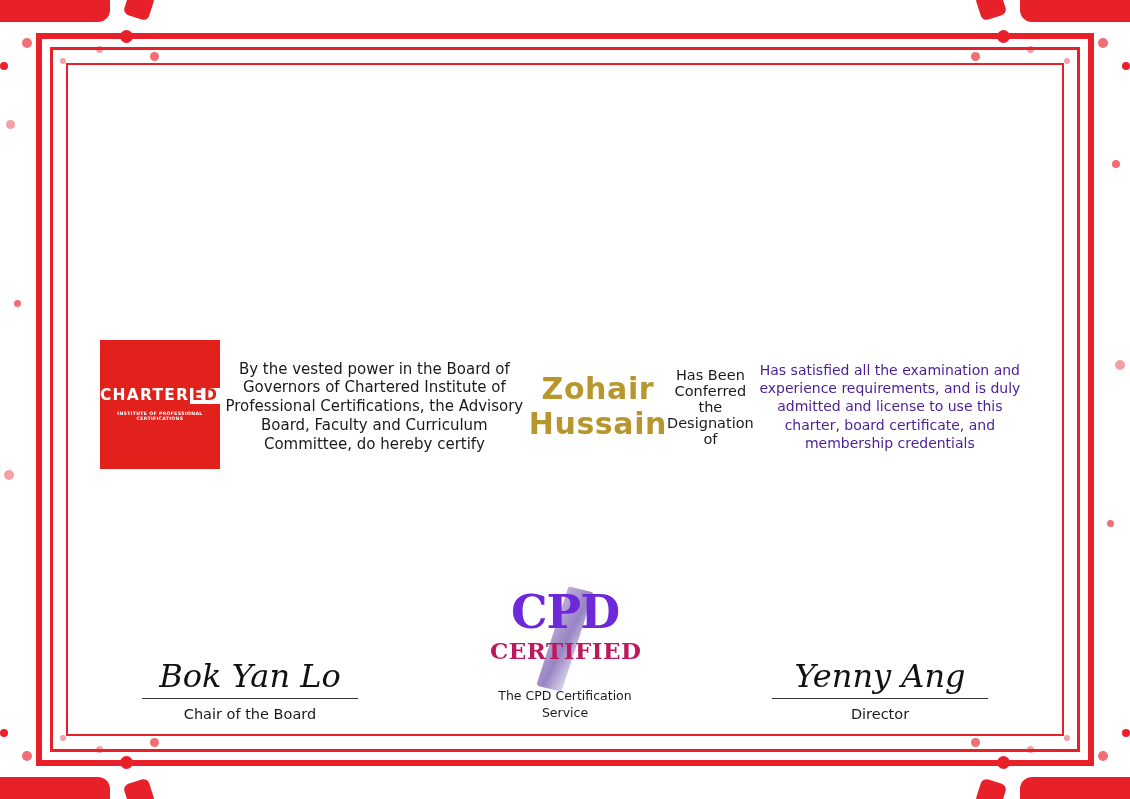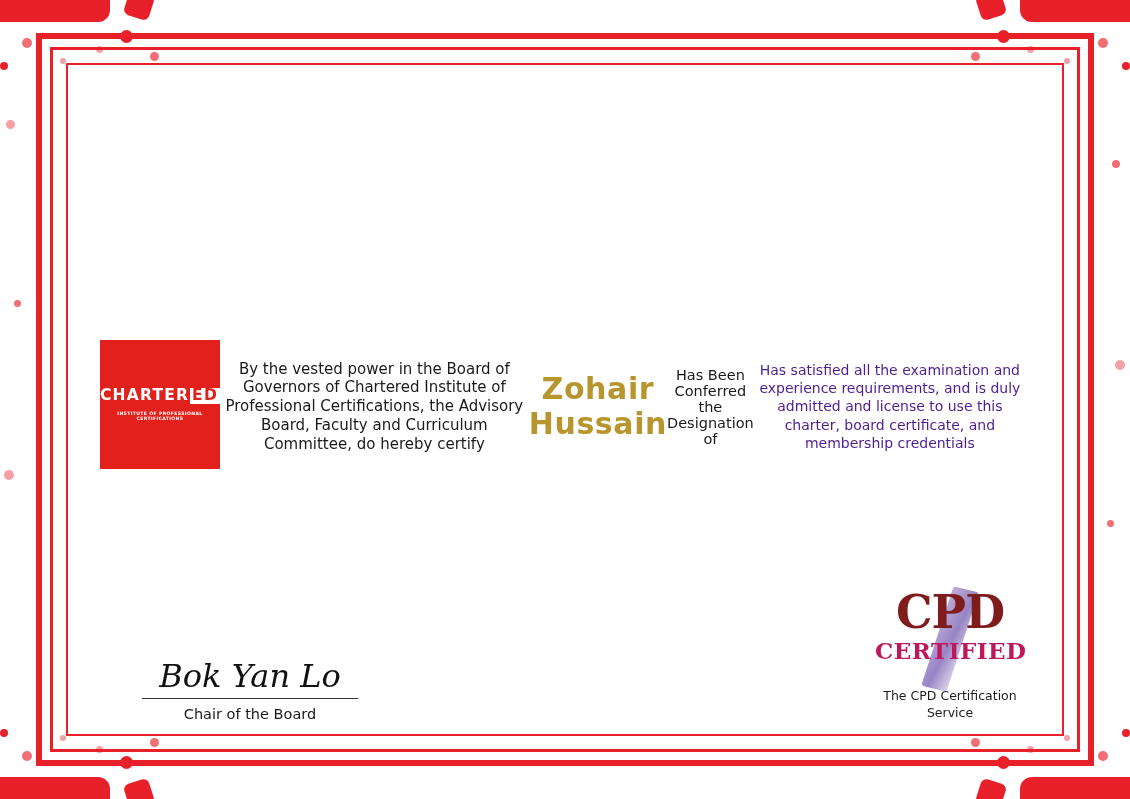--- a/index.html
+++ b/index.html
@@ -246,21 +246,21 @@
   .cpd-text {
     position: absolute;
     top: 0;
     left: 0;
     right: 0;
   }
   .cpd-c {
     font-family: "DejaVu Serif", serif;
     font-weight: bold;
     font-size: 46px;
-    color: #7f1d1d;
+    color: #6d28d9;
     line-height: 0.95;
     letter-spacing: -1px;
   }
   .cpd-certified {
     font-family: "DejaVu Serif", serif;
     font-weight: bold;
     font-size: 23px;
     color: #be185d;
     letter-spacing: 0.5px;
     margin-top: 2px;
@@ -361,16 +361,21 @@
           <div class="cpd-ribbon"></div>
           <div class="cpd-text">
             <div class="cpd-c">CPD</div>
             <div class="cpd-certified">CERTIFIED</div>
           </div>
         </div>
         <div class="cpd-sub">The CPD Certification</div>
         <div class="cpd-sub">Service</div>
       </div>
 
+      <div class="sig-block">
+        <div class="sig-script">Yenny Ang</div>
+        <div class="sig-line"></div>
+        <div class="sig-title">Director</div>
+      </div>
 
     </div>
   </div>
 </div>
 
 </body></html>

